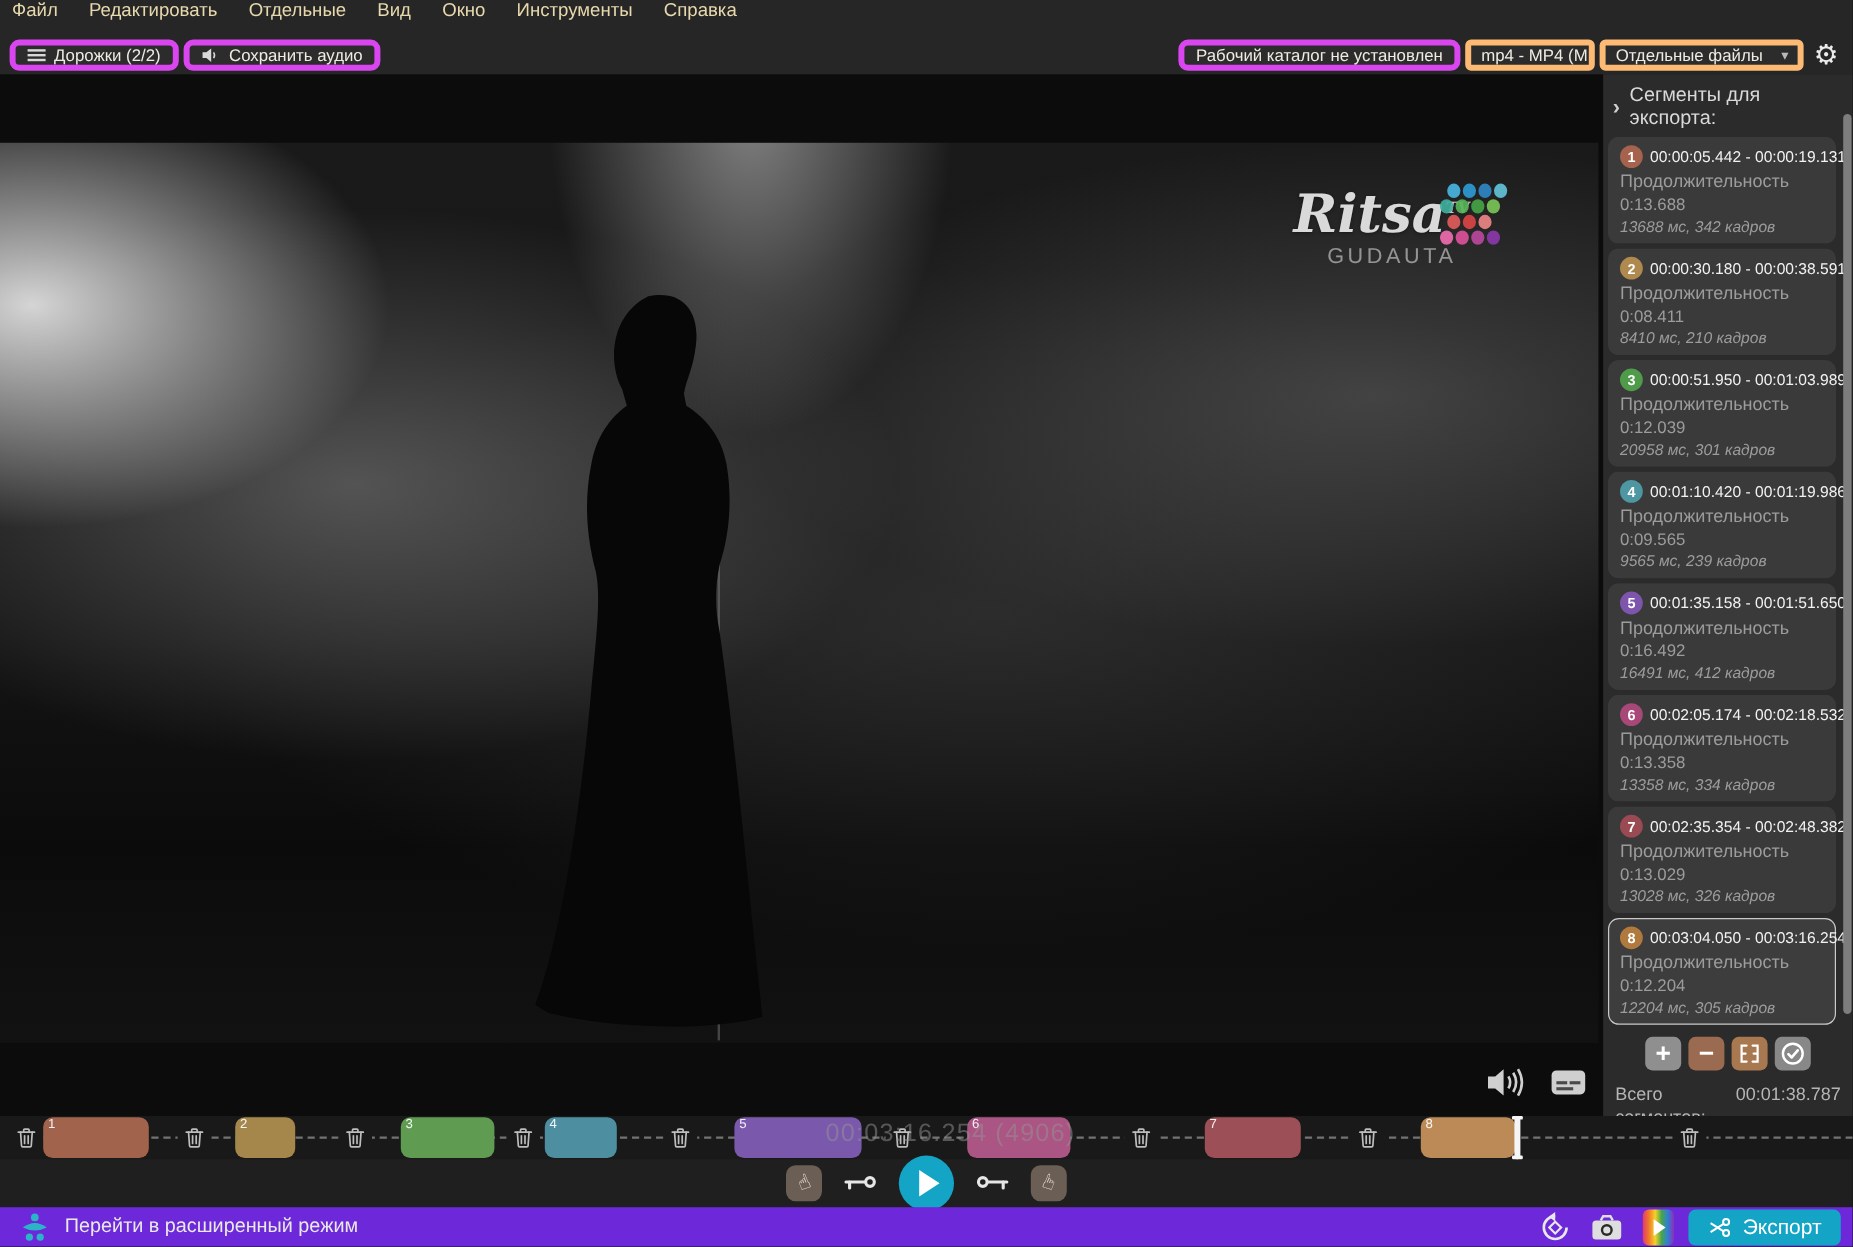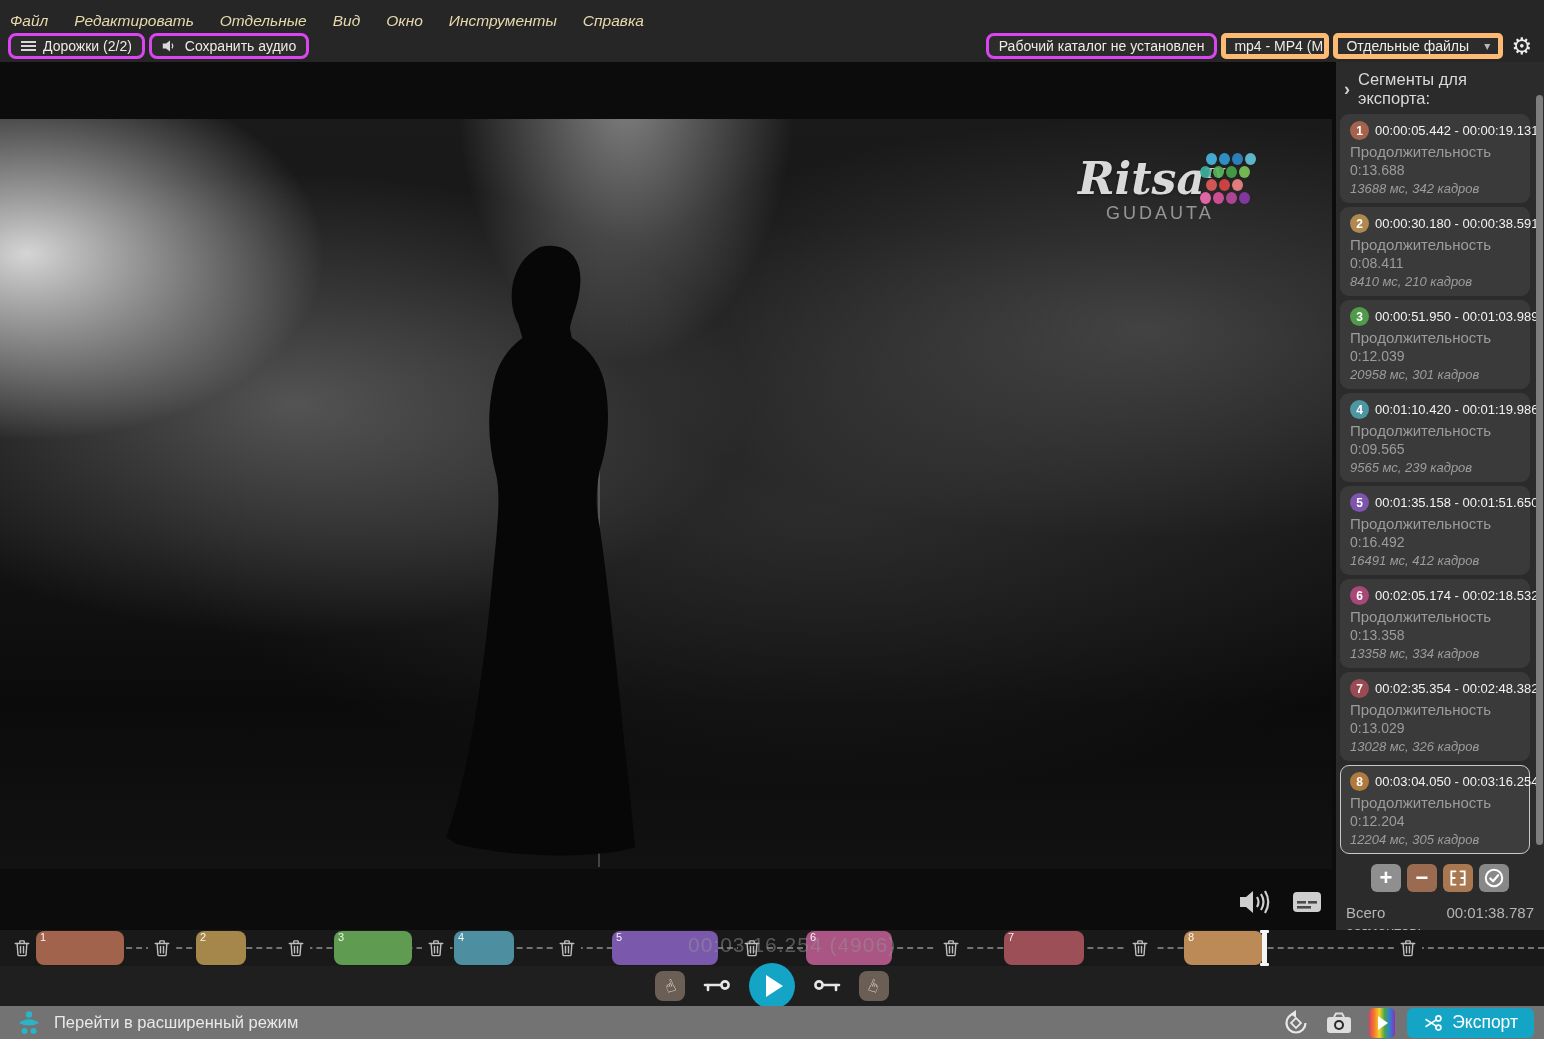--- a/index.html
+++ b/index.html
@@ -2,27 +2,27 @@
 <html><head>
 <meta charset="utf-8">
 <style>
   * { margin:0; padding:0; box-sizing:border-box; }
   html,body { background:#111; }
   body { font-family:"Liberation Sans","DejaVu Sans",sans-serif; }
   .app { position:relative; width:1544px; height:1039px; background:#1d1d1d; overflow:hidden; }
 
   
   .menubar { position:absolute; top:0; left:0; right:0; height:30px; background:#262626;
-             display:flex; align-items:flex-end; gap:26px; padding:0 10px;font-style:italic; }
+             display:flex; align-items:flex-start; gap:26px; padding:0 10px; }
   .menu-item { color:#e7d9ad; font-size:15.5px; cursor:default; white-space:nowrap; }
 
   
   .toolbar { position:absolute; top:30px; left:0; right:0; height:32px; background:#262626;
              display:flex; align-items:center; padding:0 8px; }
-  .tb-btn { display:flex; align-items:center; gap:7px; background:#2c2c2c; border:3px solid #d946ef;
+  .tb-btn { display:flex; align-items:center; gap:7px; background:#2c2c2c; border:5px solid #d946ef;
             border-radius:8px; color:#efece3; font-size:14px; height:26px; padding:0 10px;
             margin-right:4px; white-space:nowrap; }
   .tb-select { position:relative; display:flex; align-items:center; justify-content:space-between;
                background:#2c2c2c; border:5px solid #fdba74; border-radius:5px; color:#efece3;
                font-size:14px; height:26px; padding:0 8px; margin-left:4px; white-space:nowrap; overflow:hidden; }
   .caret { color:#b9b9b9; font-size:12px; margin-left:6px; }
   .hamburger { width:15px; height:11px; background:
       linear-gradient(#d9d9d9,#d9d9d9) 0 0/100% 2.4px no-repeat,
       linear-gradient(#d9d9d9,#d9d9d9) 0 4.3px/100% 2.4px no-repeat,
       linear-gradient(#d9d9d9,#d9d9d9) 0 8.6px/100% 2.4px no-repeat; }
@@ -103,21 +103,21 @@
               align-items:center; justify-content:center; color:#f4efe4; font-size:17px;
               font-family:"DejaVu Sans",sans-serif; }
   .hand-left  { transform:rotate(-22deg); display:inline-block; }
   .hand-right { transform:scaleX(-1) rotate(-22deg); display:inline-block; }
   .play-btn { width:46px; height:46px; border-radius:50%; background:#14a4c6; display:flex;
               align-items:center; justify-content:center; }
   .play-tri { width:0; height:0; border-left:17px solid #fff; border-top:11px solid transparent;
               border-bottom:11px solid transparent; margin-left:5px; }
 
   
-  .bottombar { position:absolute; top:1006px; left:0; right:0; height:33px; background:#737373;
+  .bottombar { position:absolute; top:1006px; left:0; right:0; height:33px; background:#6d28d9;
                display:flex; align-items:center; padding:0 8px; }
   .adv-mode { display:flex; align-items:center; gap:12px; color:#e9e9e9; font-size:16.5px;
               padding-left:8px; }
   .bb-spacer { flex:1; }
   .bb-icons { display:flex; align-items:center; gap:16px; margin-right:12px; }
   .rainbow-btn { width:26px; height:30px; border-radius:5px; display:flex; align-items:center;
       justify-content:center;
       background:linear-gradient(90deg,#e43a6d 0%,#f07c28 20%,#f4d22c 40%,#47a64a 60%,#2f7fd4 80%,#8c2fb8 100%); }
   .rainbow-tri { width:0; height:0; border-left:10px solid #fff; border-top:7px solid transparent;
                  border-bottom:7px solid transparent; margin-left:2px; }

